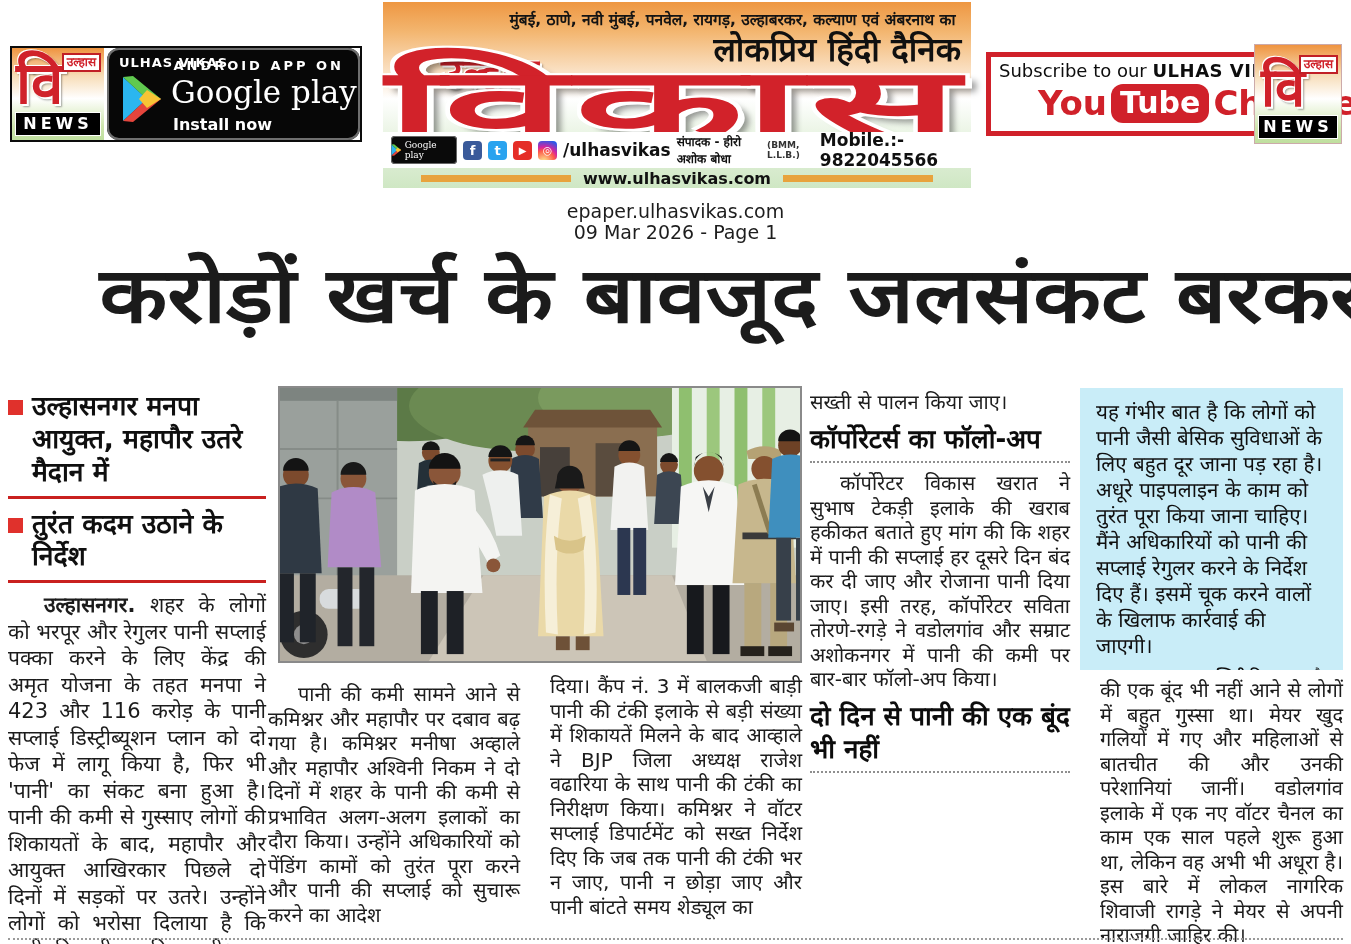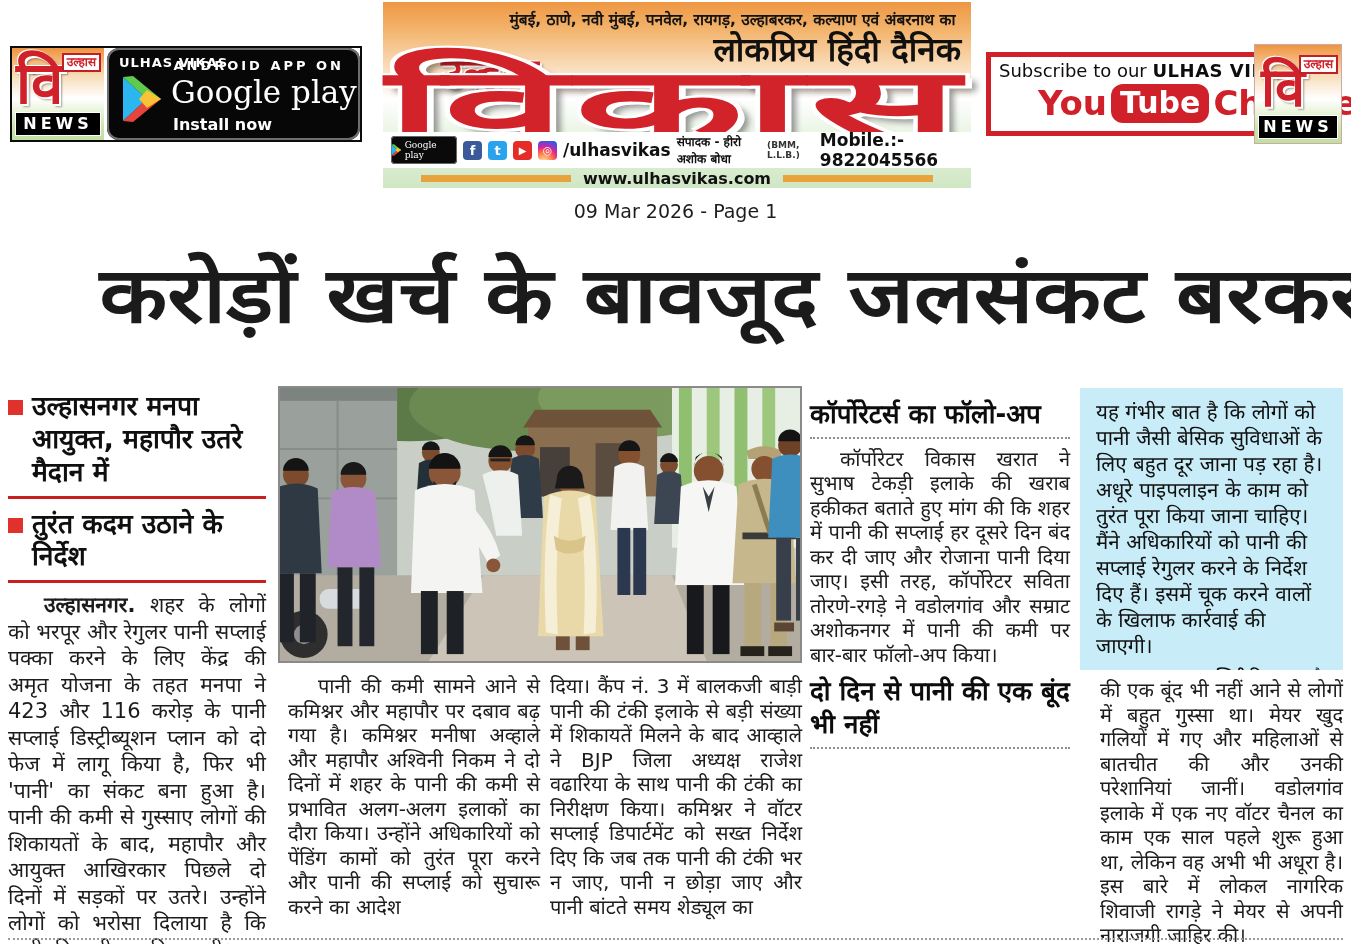--- a/index.html
+++ b/index.html
@@ -59,21 +59,21 @@
   .meta { position:absolute; top:201px; left:0; width:100%; text-align:center; color:#1d1d1d; font-size:19px; line-height:21px; }
 
   
   .headline-wrap { position:absolute; top:252px; left:10px; width:1331px; text-align:right; }
   .headline { display:inline-block; white-space:nowrap; font-size:77px; line-height:1.15; font-weight:800; color:#1b1b1b; }
 
   
   .col { position:absolute; color:#1b1b1b; }
   .body-text { font-size:20px; line-height:24.5px; text-align:justify; color:#1c1c1c; }
   .body-text-lg { font-size:21px; line-height:26.5px; text-align:justify; color:#1c1c1c; }
-  .indent { text-indent:30px; }
+  .indent { text-indent:30px;margin-top:8px; }
   .indent-lg { text-indent:36px; }
   .bullet-row { display:flex; gap:9px; }
   .bullet-sq { width:15px; height:15px; background:#e0312c; margin-top:10px; flex:none; }
   .bullet-head { font-size:26.5px; font-weight:800; line-height:1.24; color:#0f0f0f; }
   .red-rule { border:none; border-top:3px solid #c9201f; margin:7px 0 9px; }
   .col-subhead { font-size:26px; font-weight:800; line-height:1.26; color:#0c0c0c; margin-top:8px; }
   .dot-rule { border:none; border-top:2px dotted #8f8f8f; margin:6px 0 8px; }
   .photo-frame { position:absolute; left:278px; top:386px; width:524px; height:277px; border:2px solid #8a8a8a; background:#cdd3ca; }
   .photo-frame svg { display:block; width:100%; height:100%; }
   .quote-box { background:#c9edf8; padding:11px 16px 7px; font-size:20.5px; line-height:26px; color:#0f0f0f; height:282px; overflow:hidden; }
@@ -151,20 +151,21 @@
       </div>
     </div>
     <div class="vi-logo yt-vi-logo">
       <div class="vi-glyph">वि</div>
       <div class="vi-label">उल्हास</div>
       <div class="vi-news-band">NEWS</div>
     </div>
   </div>
 
   <div class="meta">
+    <div>epaper.ulhasvikas.com</div>
     <div>09 Mar 2026 - Page 1</div>
   </div>
 
   <div class="headline-wrap">
     <h1 class="headline" style="transform: scaleX(1.14421); transform-origin: center center;">करोड़ों खर्च के बावजूद जलसंकट बरकरार</h1>
   </div>
 
   <div class="col" style="left:8px; top:390px; width:258px;">
     <div class="bullet-row">
       <span class="bullet-sq"></span>
@@ -292,29 +293,30 @@
         <circle cx="514" cy="58" r="12" fill="#6e4226"></circle>
           <path d="M502,54 a12,12 0 0 1 24,0" fill="#141414"></path>
         <path d="M496,72 q18,-9 38,0 l6,80 h-48 z" fill="#3f8fbe"></path>
         <rect x="500" y="152" width="15" height="84" fill="#37404a"></rect>
           <rect x="520" y="152" width="15" height="84" fill="#37404a"></rect>
         <rect x="498" y="238" width="20" height="9" fill="#5a4632"></rect>
       </g>
     </svg>
   </div>
 
-  <div class="col" style="left:288px; top:674px; width:252px;">
+  <div class="col" style="left:268px; top:674px; width:252px;">
     <p class="body-text indent">पानी की कमी सामने आने से कमिश्नर और महापौर पर दबाव बढ़ गया है। कमिश्नर मनीषा अव्हाले और महापौर अश्विनी निकम ने दो दिनों में शहर के पानी की कमी से प्रभावित अलग-अलग इलाकों का दौरा किया। उन्होंने अधिकारियों को पेंडिंग कामों को तुरंत पूरा करने और पानी की सप्लाई को सुचारू करने का आदेश</p>
   </div>
 
   <div class="col" style="left:550px; top:674px; width:252px;">
     <p class="body-text">दिया। कैंप नं. 3 में बालकजी बाड़ी पानी की टंकी इलाके से बड़ी संख्या में शिकायतें मिलने के बाद आव्हाले ने BJP जिला अध्यक्ष राजेश वढारिया के साथ पानी की टंकी का निरीक्षण किया। कमिश्नर ने वॉटर सप्लाई डिपार्टमेंट को सख्त निर्देश दिए कि जब तक पानी की टंकी भर न जाए, पानी न छोड़ा जाए और पानी बांटते समय शेड्यूल का</p>
   </div>
 
   <div class="col" style="left:810px; top:390px; width:260px;">
+    <p class="body-text">सख्ती से पालन किया जाए।</p>
     <h3 class="col-subhead">कॉर्पोरेटर्स का फॉलो-अप</h3>
     <hr class="dot-rule">
     <p class="body-text indent">कॉर्पोरेटर विकास खरात ने सुभाष टेकड़ी इलाके की खराब हकीकत बताते हुए मांग की कि शहर में पानी की सप्लाई हर दूसरे दिन बंद कर दी जाए और रोजाना पानी दिया जाए। इसी तरह, कॉर्पोरेटर सविता तोरणे-रगड़े ने वडोलगांव और सम्राट अशोकनगर में पानी की कमी पर बार-बार फॉलो-अप किया।</p>
     <h3 class="col-subhead">दो दिन से पानी की एक बूंद भी नहीं</h3>
     <hr class="dot-rule">
   </div>
 
   <div class="col" style="left:1080px; top:388px; width:263px;">
     <div class="quote-box">
       <span>यह गंभीर बात है कि लोगों को पानी जैसी बेसिक सुविधाओं के लिए बहुत दूर जाना पड़ रहा है। अधूरे पाइपलाइन के काम को तुरंत पूरा किया जाना चाहिए। मैंने अधिकारियों को पानी की सप्लाई रेगुलर करने के निर्देश दिए हैं। इसमें चूक करने वालों के खिलाफ कार्रवाई की जाएगी।</span>

